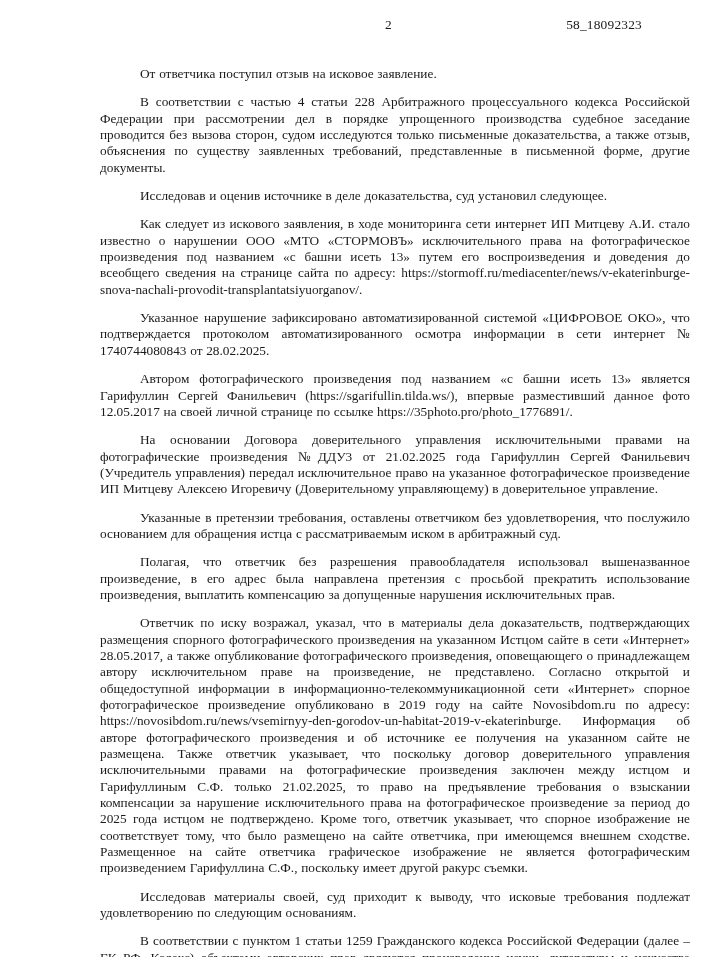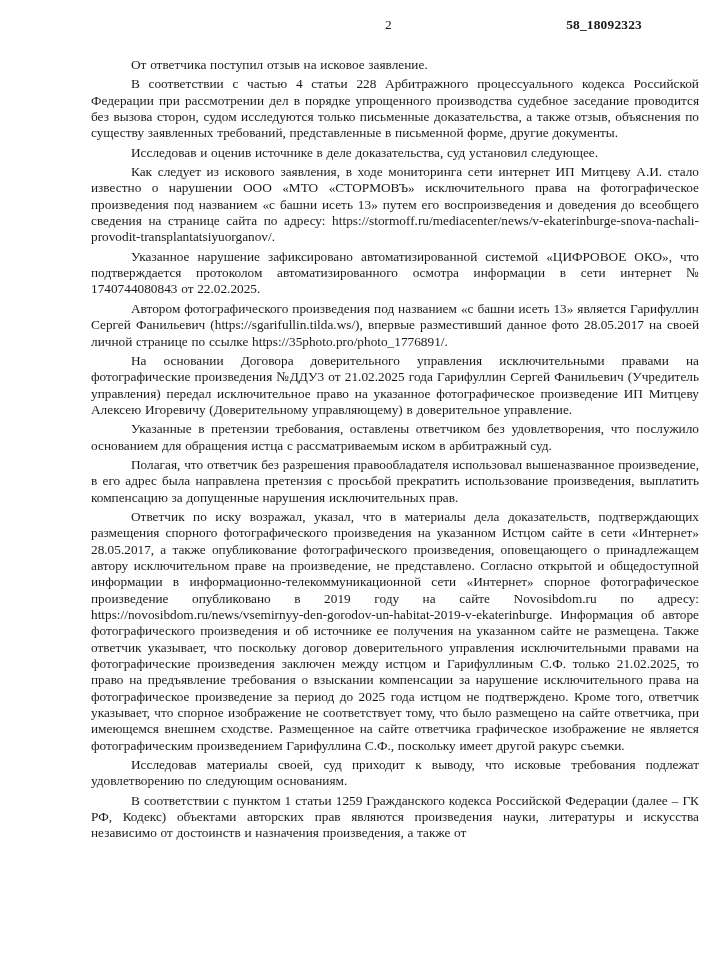--- a/index.html
+++ b/index.html
@@ -28,34 +28,33 @@
   .page-header .page-number {
     position: absolute;
     left: 297px;
     top: 0;
   }
   .page-header .case-number {
     position: absolute;
     right: 0;
     top: 0;
     letter-spacing: 0.2px;
-    font-weight: bold;
   }
   .doc-body {
     position: absolute;
     top: 54px;
     left: 88px;
     width: 614px;
     font-size: 13.3px;
     line-height: 16.35px;
     text-align: justify;
     text-justify: inter-word;
   }
   .doc-body p {
-    margin: 3px;
+    margin: 12px;
     padding: 0;
     text-indent: 40px;
     overflow-wrap: break-word;
     word-spacing: 0.4px;
   }
 </style>
 </head>
 <body>
 
 <div class="page">
@@ -63,22 +62,22 @@
   <div class="page-header">
     <span class="page-number">2</span>
     <span class="case-number">58_18092323</span>
   </div>
 
   <div class="doc-body">
     <p>От ответчика поступил отзыв на исковое заявление.</p>
     <p>В соответствии с частью 4 статьи 228 Арбитражного процессуального кодекса Российской Федерации при рассмотрении дел в порядке упрощенного производства судебное заседание проводится без вызова сторон, судом исследуются только письменные доказательства, а также отзыв, объяснения по существу заявленных требований, представленные в письменной форме, другие документы.</p>
     <p>Исследовав и оценив источнике в деле доказательства, суд установил следующее.</p>
     <p>Как следует из искового заявления, в ходе мониторинга сети интернет ИП Митцеву А.И. стало известно о нарушении ООО «МТО «СТОРМОВЪ» исключительного права на фотографическое произведения под названием «с башни исеть 13» путем его воспроизведения и доведения до всеобщего сведения на странице сайта по адресу: https://stormoff.ru/mediacenter/news/v-ekaterinburge-snova-nachali-provodit-transplantatsiyuorganov/.</p>
-    <p>Указанное нарушение зафиксировано автоматизированной системой «ЦИФРОВОЕ ОКО», что подтверждается протоколом автоматизированного осмотра информации в сети интернет № 1740744080843 от 22.02.2025.</p>
-    <p>Автором фотографического произведения под названием «с башни исеть 13» является Гарифуллин Сергей Фанильевич (https://sgarifullin.tilda.ws/), впервые разместивший данное фото 28.05.2017 на своей личной странице по ссылке https://35photo.pro/photo_1776891/.</p>
+    <p>Указанное нарушение зафиксировано автоматизированной системой «ЦИФРОВОЕ ОКО», что подтверждается протоколом автоматизированного осмотра информации в сети интернет № 1740744080843 от 28.02.2025.</p>
+    <p>Автором фотографического произведения под названием «с башни исеть 13» является Гарифуллин Сергей Фанильевич (https://sgarifullin.tilda.ws/), впервые разместивший данное фото 12.05.2017 на своей личной странице по ссылке https://35photo.pro/photo_1776891/.</p>
     <p>На основании Договора доверительного управления исключительными правами на фотографические произведения №ДДУ3 от 21.02.2025 года Гарифуллин Сергей Фанильевич (Учредитель управления) передал исключительное право на указанное фотографическое произведение ИП Митцеву Алексею Игоревичу (Доверительному управляющему) в доверительное управление.</p>
     <p>Указанные в претензии требования, оставлены ответчиком без удовлетворения, что послужило основанием для обращения истца с рассматриваемым иском в арбитражный суд.</p>
     <p>Полагая, что ответчик без разрешения правообладателя использовал вышеназванное произведение, в его адрес была направлена претензия с просьбой прекратить использование произведения, выплатить компенсацию за допущенные нарушения исключительных прав.</p>
     <p>Ответчик по иску возражал, указал, что в материалы дела доказательств, подтверждающих размещения спорного фотографического произведения на указанном Истцом сайте в сети «Интернет» 28.05.2017, а также опубликование фотографического произведения, оповещающего о принадлежащем автору исключительном праве на произведение, не представлено. Согласно открытой и общедоступной информации в информационно-телекоммуникационной сети «Интернет» спорное фотографическое произведение опубликовано в 2019 году на сайте Novosibdom.ru по адресу: https://novosibdom.ru/news/vsemirnyy-den-gorodov-un-habitat-2019-v-ekaterinburge. Информация об авторе фотографического произведения и об источнике ее получения на указанном сайте не размещена. Также ответчик указывает, что поскольку договор доверительного управления исключительными правами на фотографические произведения заключен между истцом и Гарифуллиным С.Ф. только 21.02.2025, то право на предъявление требования о взыскании компенсации за нарушение исключительного права на фотографическое произведение за период до 2025 года истцом не подтверждено. Кроме того, ответчик указывает, что спорное изображение не соответствует тому, что было размещено на сайте ответчика, при имеющемся внешнем сходстве. Размещенное на сайте ответчика графическое изображение не является фотографическим произведением Гарифуллина С.Ф., поскольку имеет другой ракурс съемки.</p>
     <p>Исследовав материалы своей, суд приходит к выводу, что исковые требования подлежат удовлетворению по следующим основаниям.</p>
     <p>В соответствии с пунктом 1 статьи 1259 Гражданского кодекса Российской Федерации (далее – ГК РФ, Кодекс) объектами авторских прав являются произведения науки, литературы и искусства независимо от достоинств и назначения произведения, а также от</p>
   </div>
 
 </div>
 

